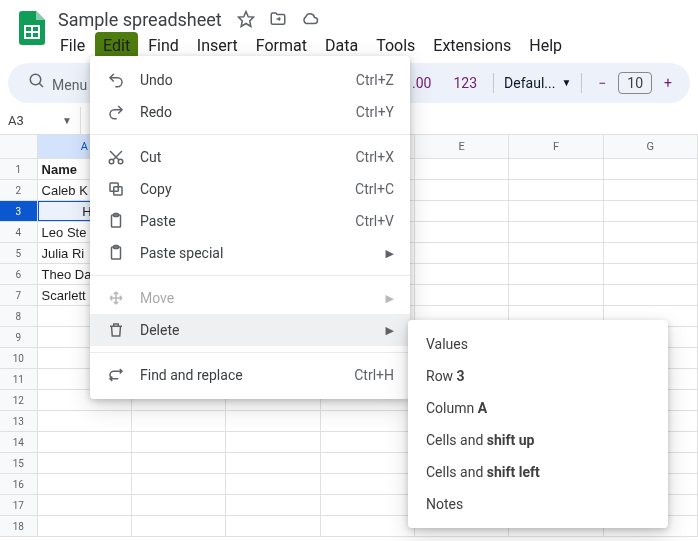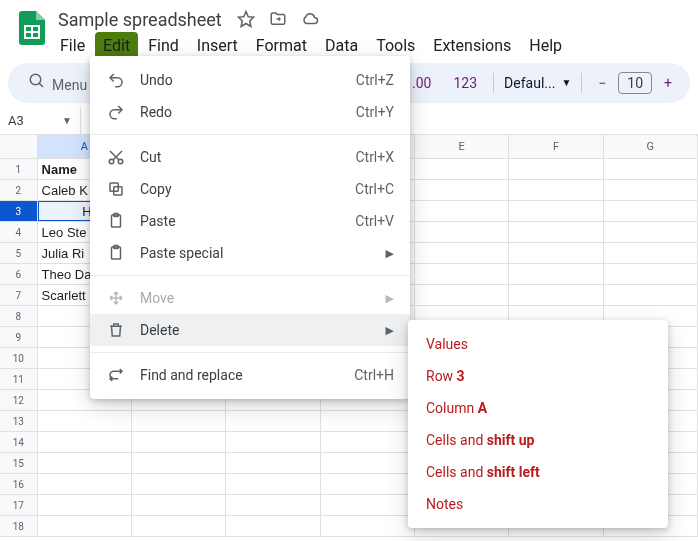--- a/index.html
+++ b/index.html
@@ -46,21 +46,21 @@
 .menu-item { display: flex; align-items: center; height: 32px; padding: 0 16px; gap: 14px; cursor: pointer; color: #3c4043; }
 .menu-item .micon { width: 20px; display: flex; justify-content: center; color: #5f6368; }
 .menu-item .mlabel { flex: 1; font-size: 14px; }
 .menu-item .mshort { color: #5f6368; font-size: 14px; }
 .menu-item .marrow { color: #5f6368; font-size: 11px; }
 .menu-item.disabled { opacity: 0.45; }
 .menu-item.hover { background: #eef0f2; }
 .menu-sep { height: 1px; background: #e8eaed; margin: 6px 0; }
 
 .submenu { position: absolute; top: 320px; left: 408px; width: 260px; background: #fff; border-radius: 4px; box-shadow: 0 2px 6px rgba(0,0,0,0.2), 0 8px 24px rgba(0,0,0,0.15); padding: 8px 0; z-index: 11; }
-.submenu .sitem { height: 32px; padding: 0 18px; line-height: 32px; cursor: pointer; color: #b91c1c; font-size: 14px; }
+.submenu .sitem { height: 32px; padding: 0 18px; line-height: 32px; cursor: pointer; color: #404040; font-size: 14px; }
 </style>
 </head>
 <body>
 
 <div class="header">
   <div class="logo">
     <svg width="26" height="34" viewBox="0 0 26 34">
         <path fill="#0f9d58" d="M3 0h14l9 9v22a3 3 0 0 1-3 3H3a3 3 0 0 1-3-3V3a3 3 0 0 1 3-3z"></path>
         <path fill="#87ceac" d="M17 0l9 9h-9z"></path>
         <rect x="6" y="15" width="14" height="12" fill="none" stroke="#fff" stroke-width="2"></rect>

